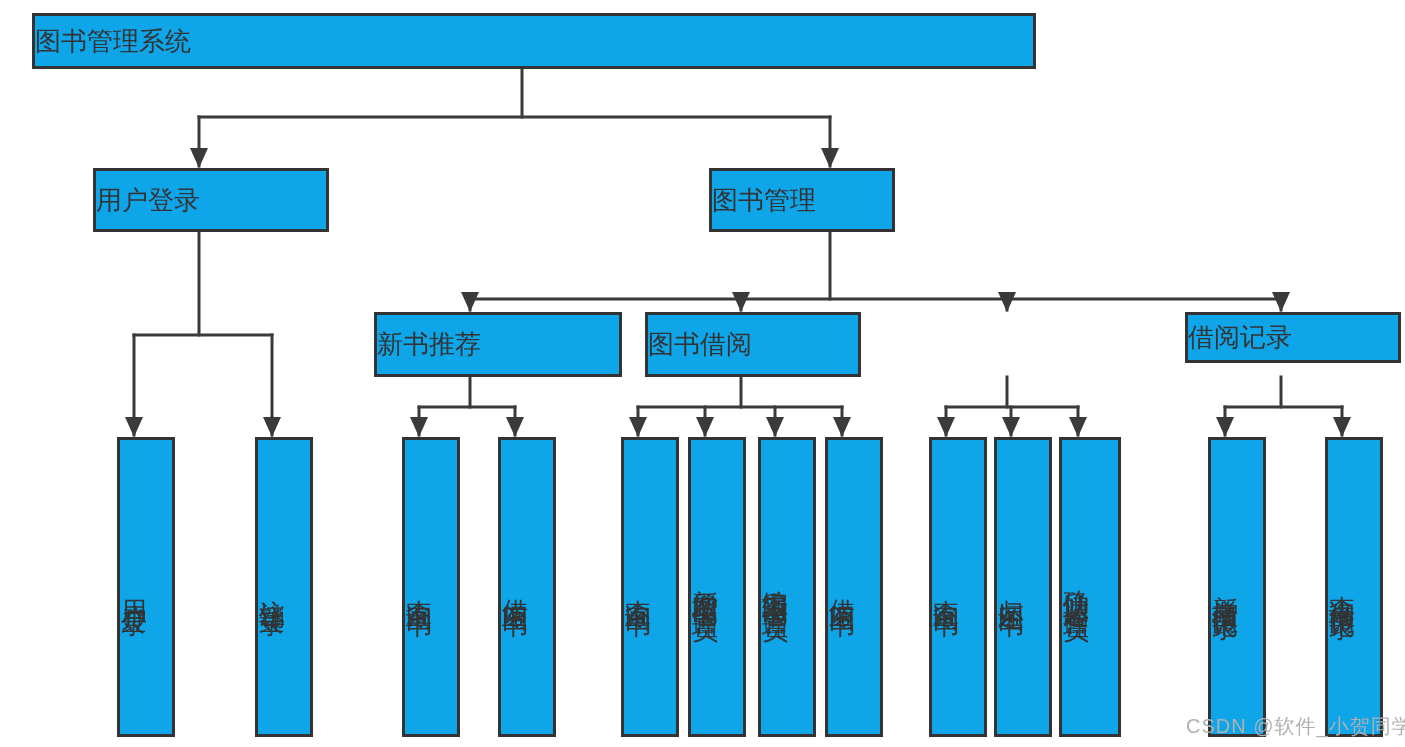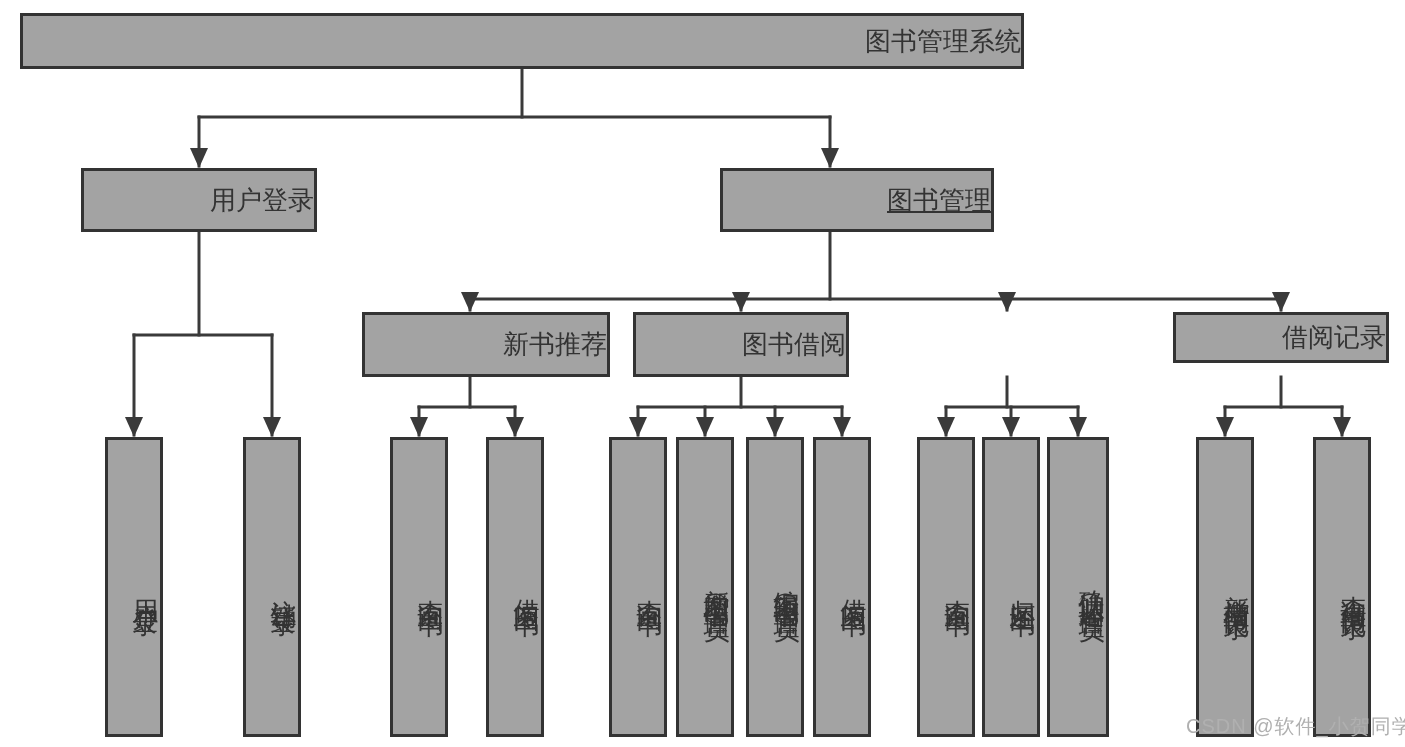--- a/index.html
+++ b/index.html
@@ -30,26 +30,27 @@
     stroke-linecap: square;
   }
   .connectors marker path {
     fill: var(--line, #3a3a3a);
     stroke: none;
   }
   .node {
     position: absolute;
     box-sizing: border-box;
     border: 3px solid var(--border, #333333);
-    background: #a3a3a3;
+    background: #0ea5e9;
     display: flex;
     align-items: center;
-    justify-content: flex-end;
+    justify-content: flex-start;
     color: var(--text, #333333);
     font-size: 26px;
+    margin-left: 12px;
   }
   .node span {
     display: block;
     white-space: nowrap;
   }
   .leaf span {
     writing-mode: vertical-rl;
     text-orientation: mixed;
     letter-spacing: 4px;
     line-height: 1.1;
@@ -132,28 +133,28 @@
     </g>
   </svg>
 
   <div class="node root" style="left:20px; top:13px; width:1004px; height:56px;">
     <span>图书管理系统</span>
   </div>
 
   <div class="node" style="left:81px; top:168px; width:236px; height:64px;">
     <span>用户登录</span>
   </div>
-  <div class="node" style="left:720px; top:168px; width:274px; height:64px;text-decoration:underline;">
+  <div class="node" style="left:697px; top:168px; width:186px; height:64px;">
     <span>图书管理</span>
   </div>
 
   <div class="node" style="left:362px; top:312px; width:248px; height:65px;">
     <span>新书推荐</span>
   </div>
-  <div class="node" style="left:633px; top:312px; width:216px; height:65px;padding-left:12px;">
+  <div class="node" style="left:633px; top:312px; width:216px; height:65px;">
     <span>图书借阅</span>
   </div>
   <div class="node" style="left:1173px; top:312px; width:216px; height:51px;">
     <span>借阅记录</span>
   </div>
 
   <div class="node leaf" style="left:105px; top:437px; width:58px; height:300px;">
     <span>用户登录</span>
   </div>
   <div class="node leaf" style="left:243px; top:437px; width:58px; height:300px;">

